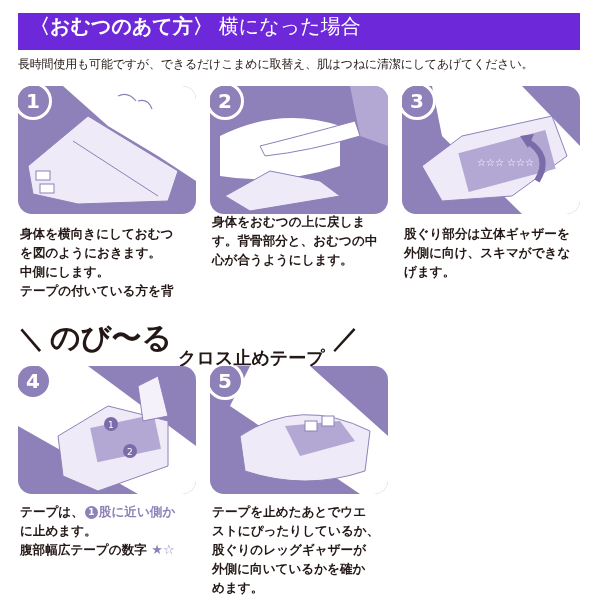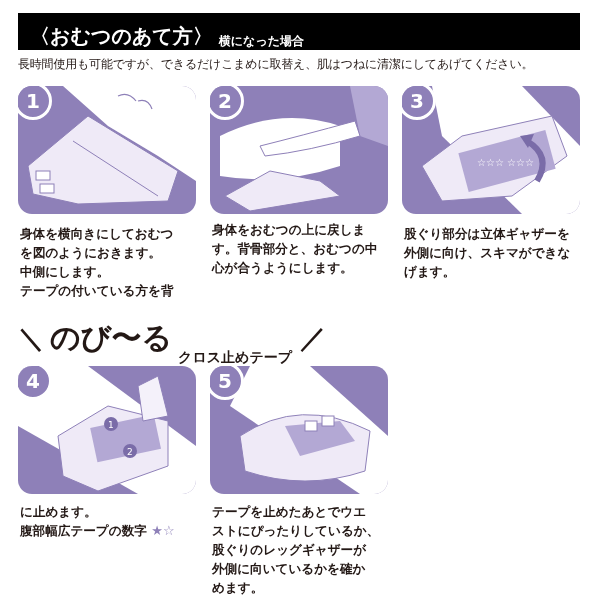--- a/index.html
+++ b/index.html
@@ -1,38 +1,38 @@
 <!DOCTYPE html>
 <html><head>
 <meta charset="utf-8">
 <style>
   html, body { margin: 0; padding: 0; background: #ffffff; }
   body { width: 600px; height: 600px; position: relative; overflow: hidden;
          font-family: "DejaVu Sans", "Liberation Sans", sans-serif; color: #231815; }
   .header-bar { position: absolute; left: 18px; top: 13px; width: 562px; height: 37px;
-                background: #000000; color: #fff; display: flex; align-items: flex-end; }
+                background: #6d28d9; color: #fff; display: flex; align-items: flex-start; }
   .header-main { font-size: 20px; font-weight: bold; margin-left: 12px; letter-spacing: 0px; }
-  .header-sub { font-size: 12px; font-weight: bold; margin-left: 6px; }
+  .header-sub { font-size: 20px; font-weight: normal; margin-left: 6px; }
   .intro { position: absolute; left: 18px; top: 56px; width: 580px; font-size: 12px;
            white-space: nowrap; letter-spacing: -0.2px; }
   .panel { position: absolute; width: 178px; height: 128px; border-radius: 14px;
            background: #8e80b8; overflow: hidden; }
   .panel svg { position: absolute; left: 0; top: 0; }
   .badge { position: absolute; left: -4px; top: -4px; width: 38px; height: 38px; border-radius: 50%;
            background: #8e80b8; border: 3px solid #fff; color: #fff; font-weight: bold; font-size: 20px;
            display: flex; align-items: center; justify-content: center; box-sizing: border-box; z-index: 2; }
   .desc { position: absolute; width: 180px; font-size: 12.6px; line-height: 19px; font-weight: bold; color: #231815; }
   .desc .hl { color: #8e80b8; }
   .num-dot { display: inline-block; width: 13px; height: 13px; border-radius: 50%; background: #8e80b8;
              color: #fff; font-size: 9px; line-height: 13px; text-align: center; vertical-align: 1px; margin: 0 1px; }
   .star { color: #8e80b8; font-size: 13px; }
   .section2 { position: absolute; left: 18px; top: 320px; height: 36px; display: flex; align-items: center; }
   .slash { font-size: 26px; font-weight: bold; color: #231815; }
   .s2-main { font-size: 30px; font-weight: bold; margin: 0 6px; }
-  .s2-sub { font-size: 14px; font-weight: bold; margin-right: 8px; margin-top: 40px; }
+  .s2-sub { font-size: 18px; font-weight: bold; margin-right: 8px; margin-top: 40px; }
 </style>
 </head>
 <body>
 
 <div class="header-bar">
   <span class="header-main">〈おむつのあて方〉</span>
   <span class="header-sub">横になった場合</span>
 </div>
 <div class="intro">長時間使用も可能ですが、できるだけこまめに取替え、肌はつねに清潔にしてあげてください。</div>
 
@@ -67,21 +67,21 @@
   </svg>
   <div class="badge">3</div>
 </div>
 
 <div class="desc" style="left:20px; top:224px;">
   <div>身体を横向きにしておむつ</div>
   <div>を図のようにおきます。</div>
   <div>中側にします。</div>
   <div>テープの付いている方を背</div>
 </div>
-<div class="desc" style="left:212px; top:220px;">
+<div class="desc" style="left:212px; top:214px;font-family:Liberation Mono, monospace;">
   <div>身体をおむつの上に戻しま</div>
   <div>す。背骨部分と、おむつの中</div>
   <div>心が合うようにします。</div>
 </div>
 <div class="desc" style="left:404px; top:224px;">
   <div>股ぐり部分は立体ギャザーを</div>
   <div>外側に向け、スキマができな</div>
   <div>げます。</div>
 </div>
 
@@ -110,20 +110,23 @@
     <polygon points="40,0 100,0 178,70 178,128 150,128 20,40" fill="#ffffff"></polygon>
     <path d="M30,70 q60,-40 130,-5 l-5,40 q-60,20 -120,0z" fill="#efeaf7" stroke="#8e80b8"></path>
     <polygon points="75,60 130,55 145,75 90,90" fill="#b3a8d4"></polygon>
     <rect x="95" y="55" width="12" height="10" fill="#fff" stroke="#8e80b8"></rect>
     <rect x="112" y="50" width="12" height="10" fill="#fff" stroke="#8e80b8"></rect>
   </svg>
   <div class="badge">5</div>
 </div>
 
 <div class="desc" style="left:20px; top:502px;">
+  <div>
+    <span>テープは、</span><span class="num-dot">1</span><span class="hl">股に近い側か</span>
+  </div>
   <div>に止めます。</div>
   <div>
     <span>腹部幅広テープの数字</span>
     <span class="star">★</span><span class="star">☆</span>
   </div>
 </div>
 <div class="desc" style="left:212px; top:502px;">
   <div>テープを止めたあとでウエ</div>
   <div>ストにぴったりしているか、</div>
   <div>股ぐりのレッグギャザーが</div>

